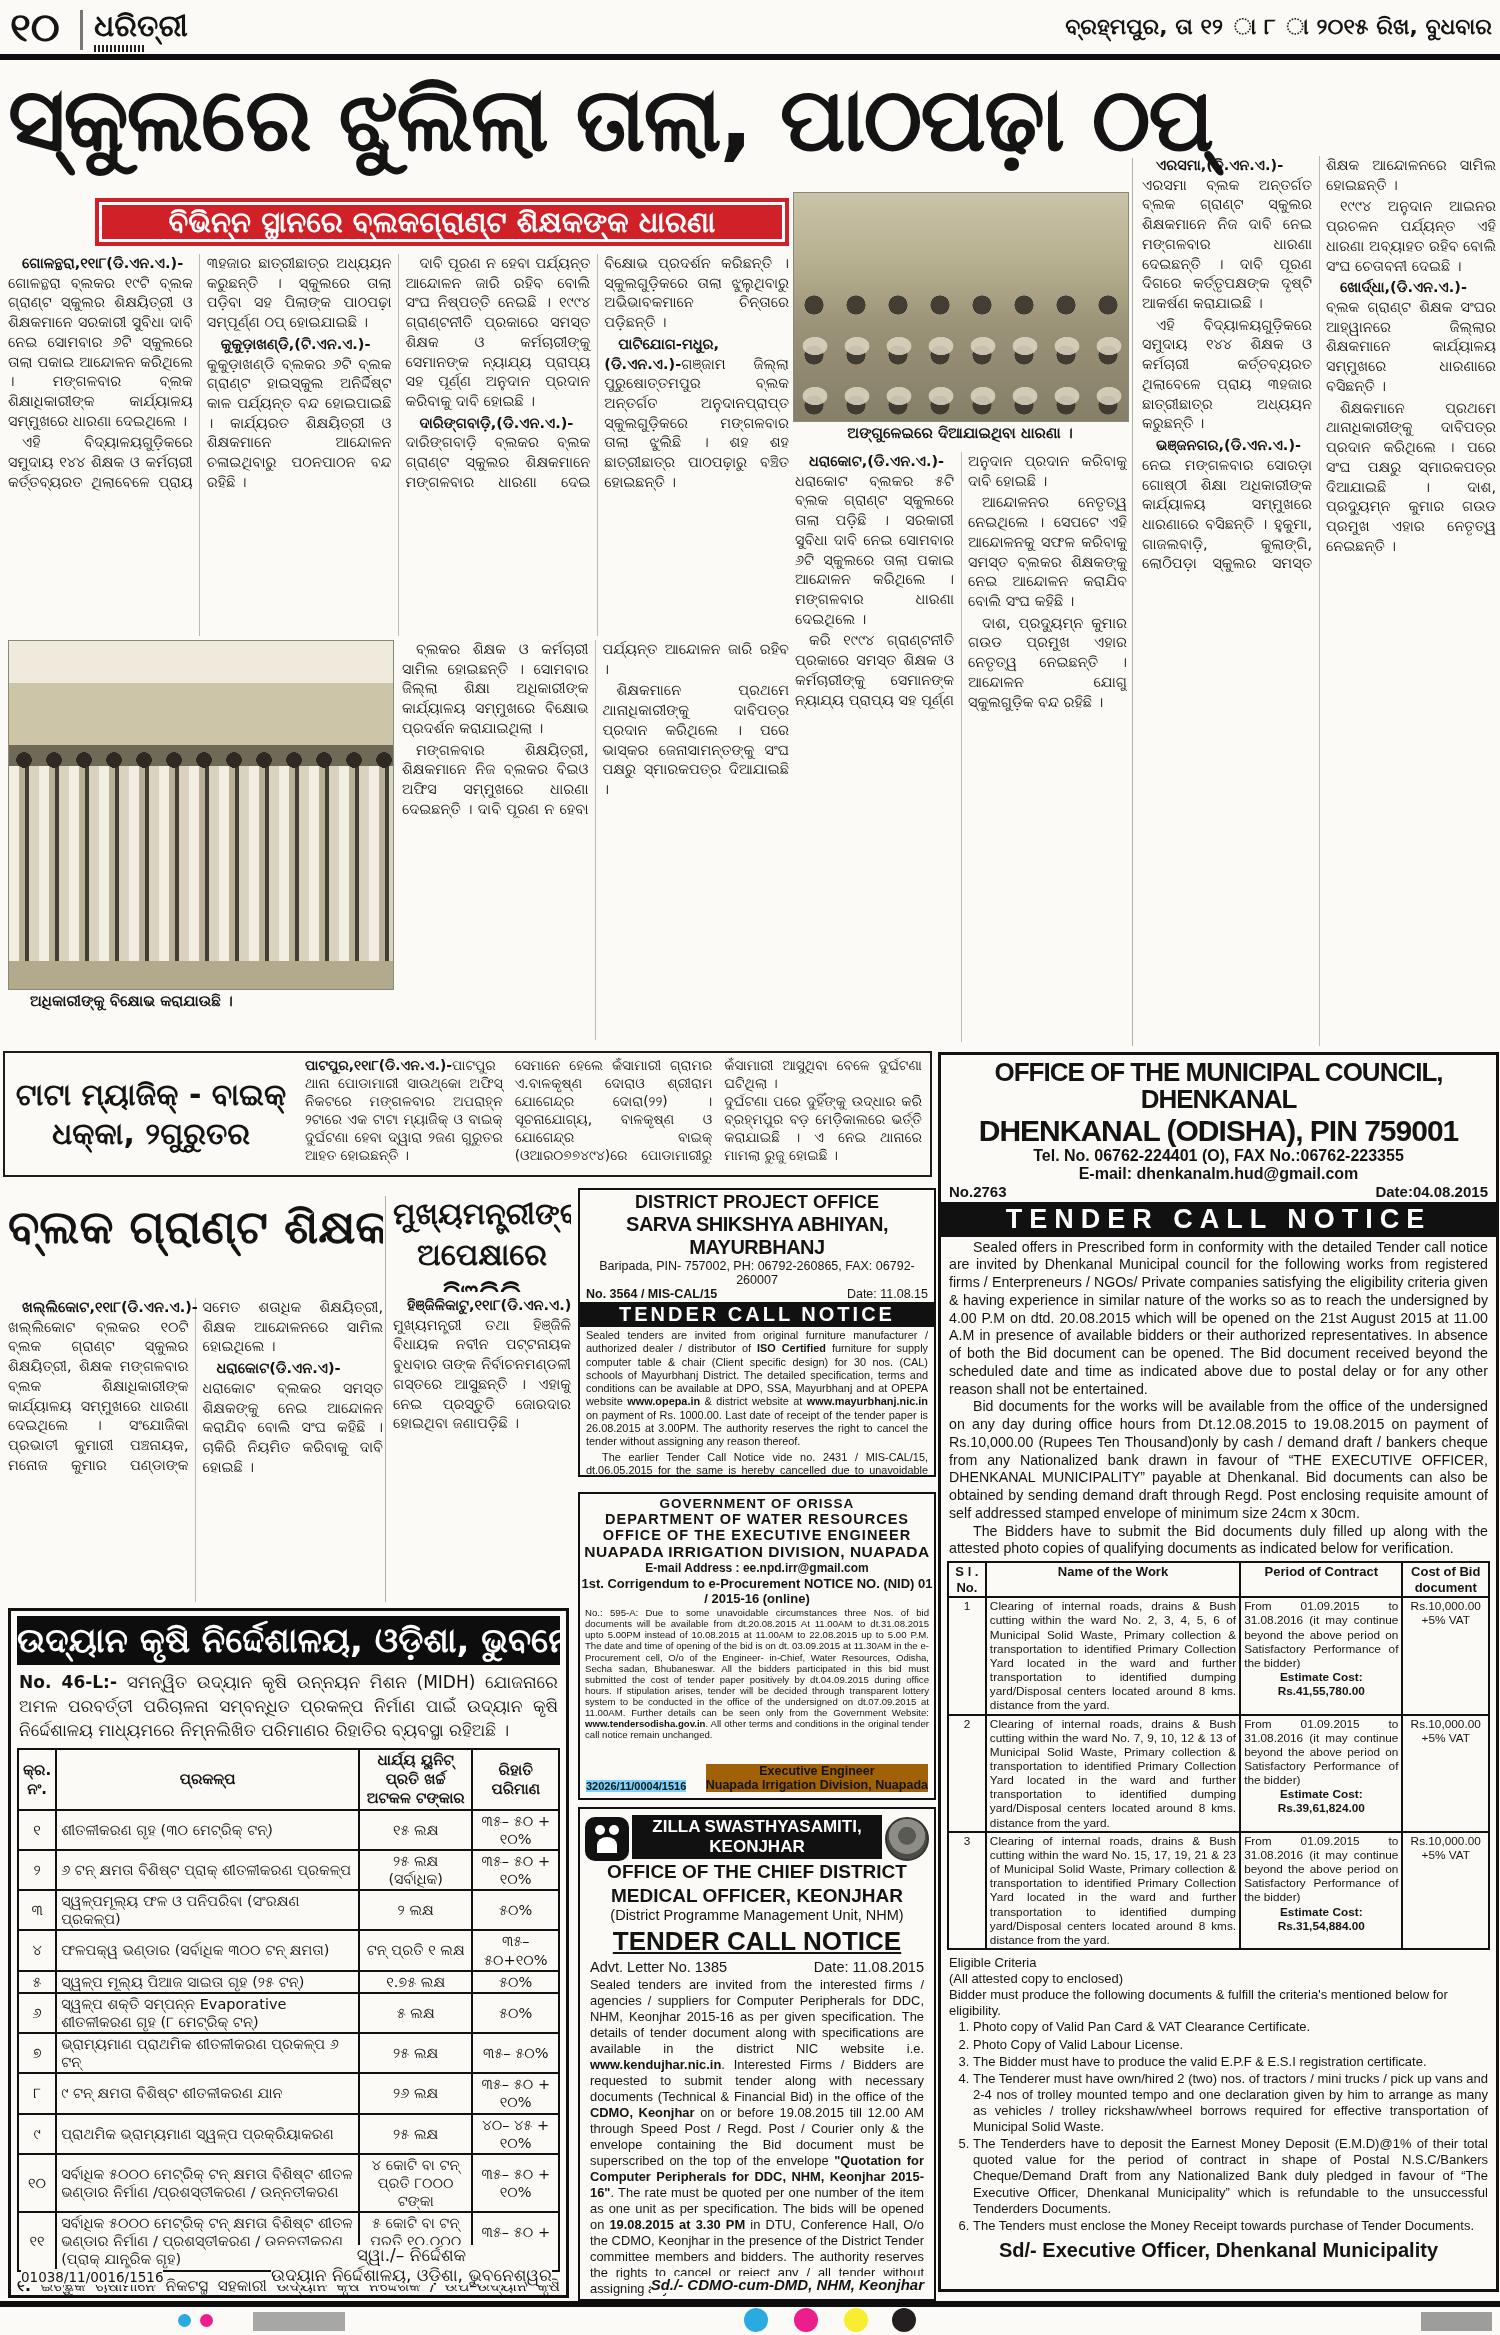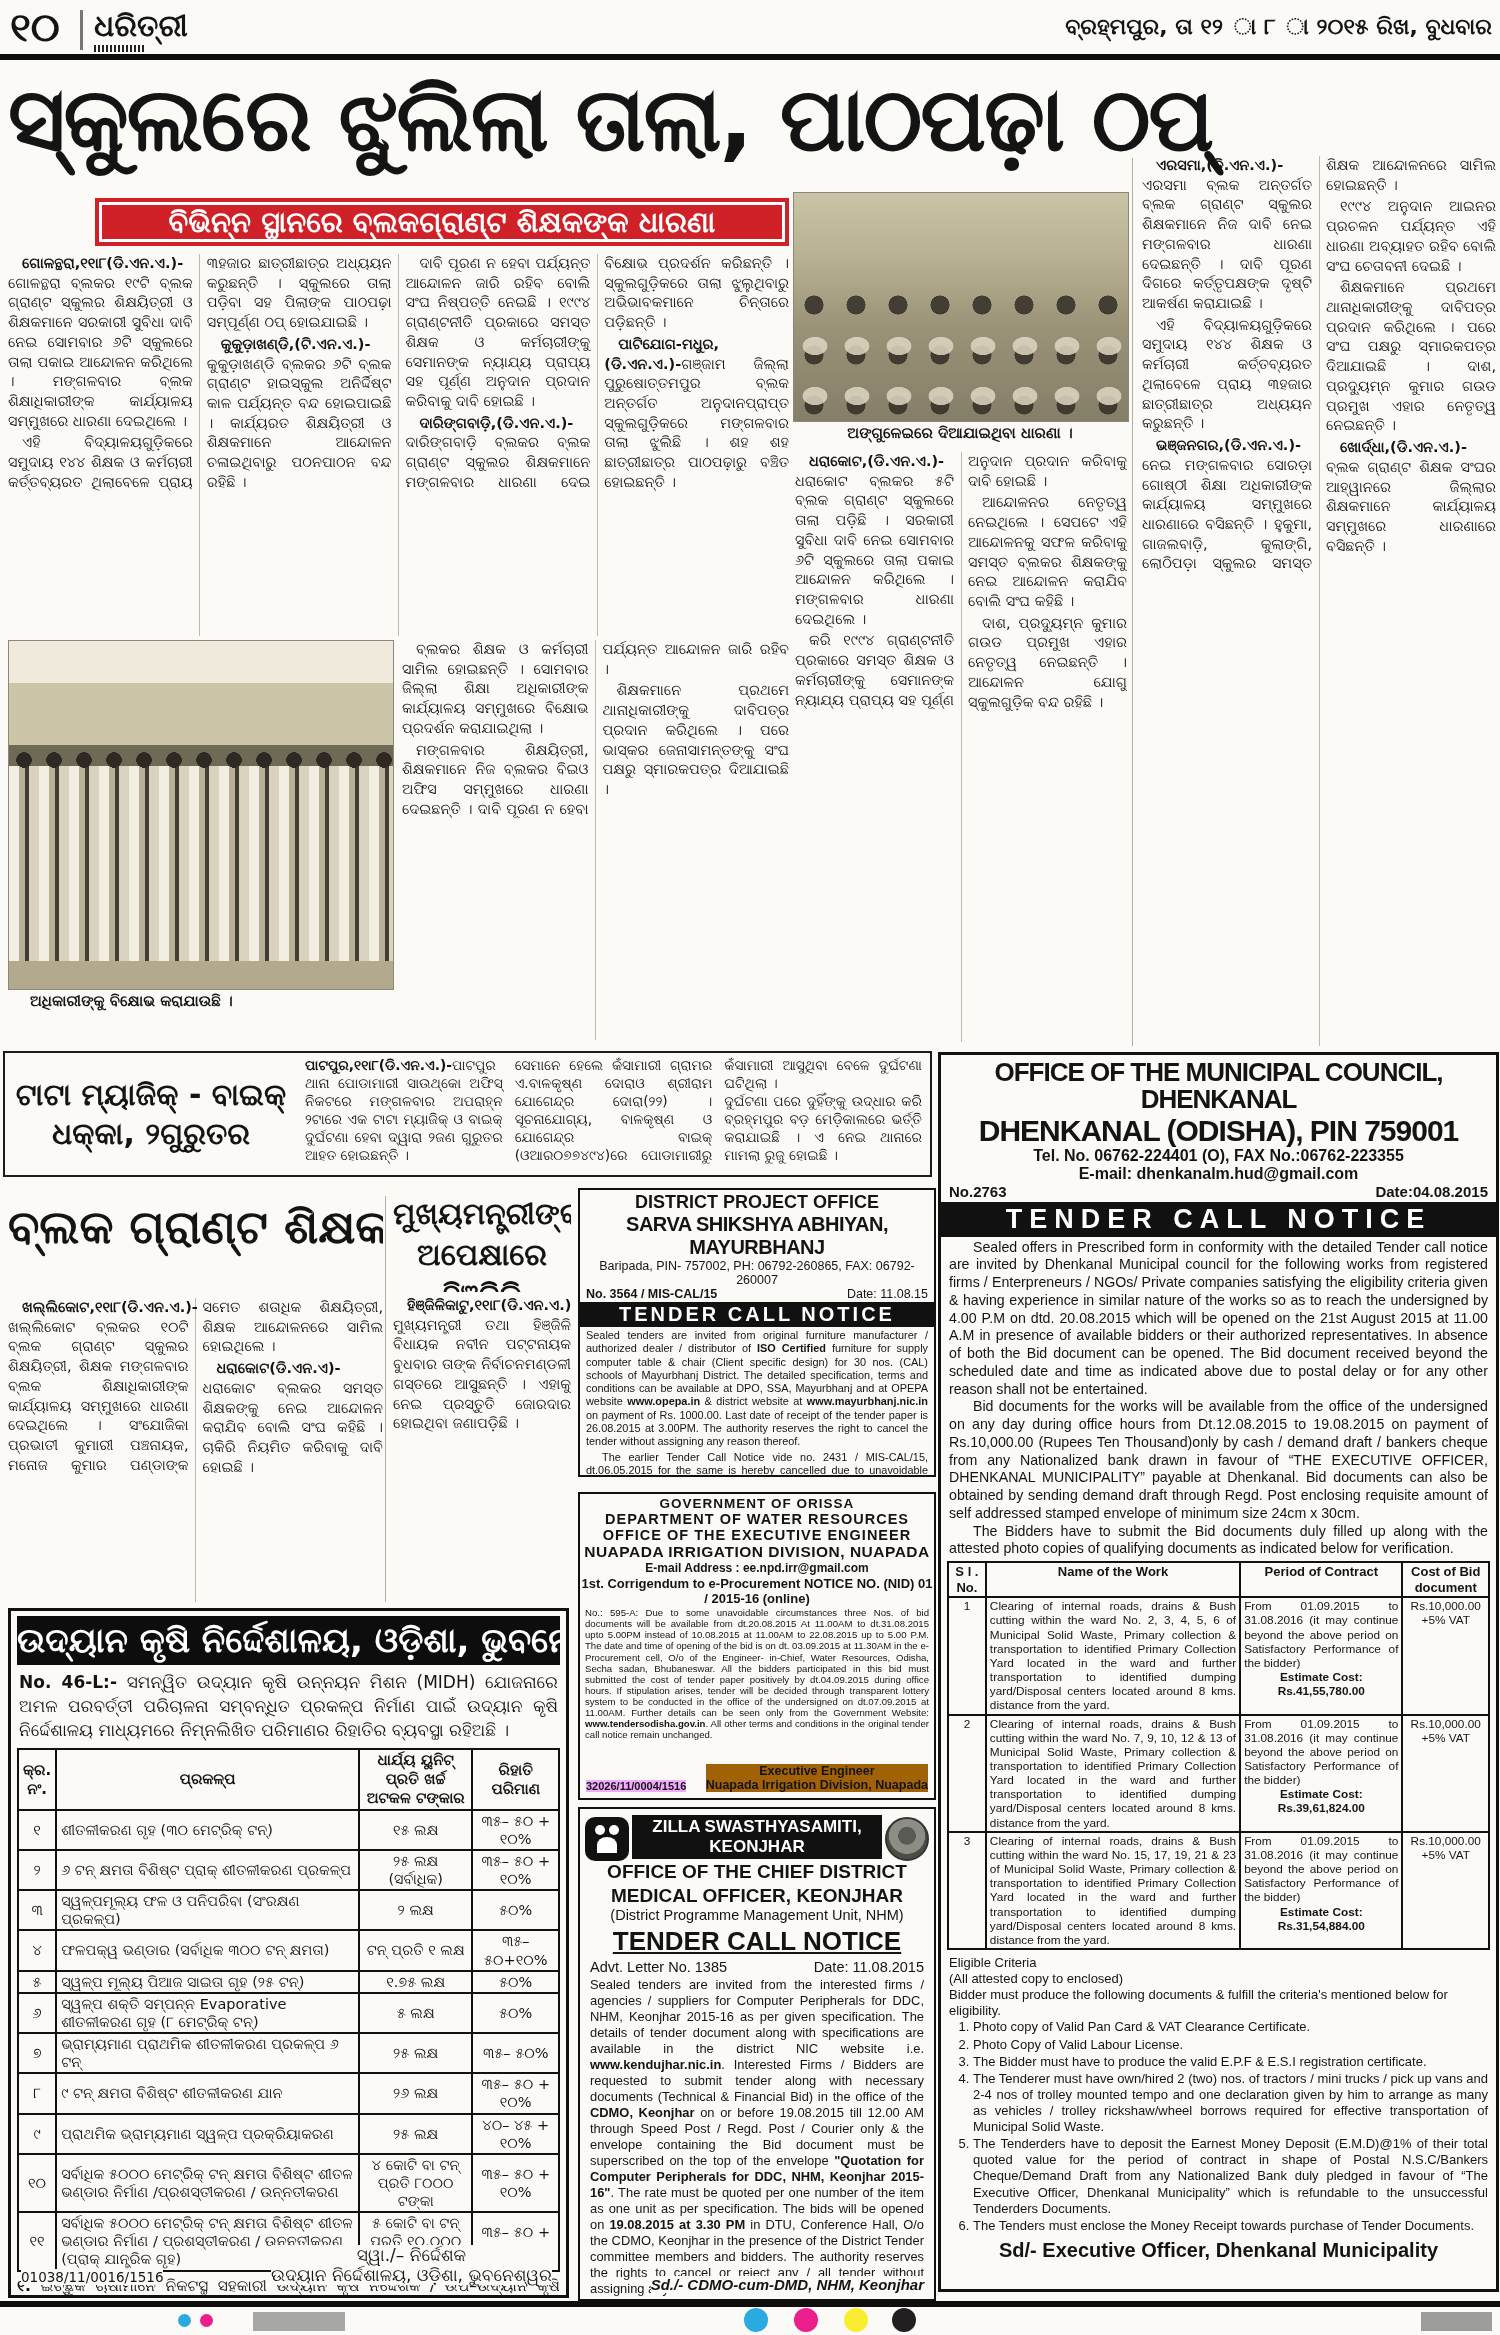--- a/index.html
+++ b/index.html
@@ -90,21 +90,21 @@
   .mbody{padding:1px 6px;font-size:10.9px;text-align:justify;line-height:1.22;margin:0;}
   .mbody2{text-indent:16px;}
   .nuap{left:578px;top:1492px;width:358px;height:308px;}
   .n1{font-size:13.5px;font-weight:bold;text-align:center;letter-spacing:1px;margin-top:2px;}
   .n2{font-size:14.5px;font-weight:bold;text-align:center;letter-spacing:1px;}
   .n4{font-size:15.5px;font-weight:bold;text-align:center;letter-spacing:0.5px;}
   .nem{font-size:12px;font-weight:bold;text-align:center;}
   .ncorr{font-size:13px;font-weight:bold;text-align:center;margin:1px 0;}
   .nbody{padding:0 5px;font-size:9.6px;text-align:justify;line-height:1.16;margin:0;}
   .nsig{position:absolute;right:6px;bottom:6px;text-align:center;font-size:12.5px;font-weight:bold;background:#a16207;}
-  .ncode{position:absolute;left:6px;bottom:6px;font-size:11px;font-weight:bold;background:#f0abfc;}
+  .ncode{position:absolute;left:6px;bottom:6px;font-size:11px;font-weight:bold;background:#7dd3fc;}
   .keon{left:578px;top:1807px;width:358px;height:494px;}
   .kban{background:#111;color:#fff;font-weight:bold;font-size:17px;text-align:center;margin:6px 52px 0 52px;padding:2px 0;}
   .klogo{position:absolute;top:8px;width:44px;height:44px;}
   .klogo-l{left:5px;background:#111;border-radius:10px;}
   .klogo-l::before{content:"";position:absolute;left:10px;top:8px;width:10px;height:10px;border-radius:50%;background:#fff;}
   .klogo-l::after{content:"";position:absolute;left:24px;top:8px;width:10px;height:10px;border-radius:50%;background:#fff;}
   .klogo-l .kbody2{position:absolute;left:12px;top:20px;width:20px;height:16px;border-radius:50% 50% 0 0;background:#fff;}
   .klogo-r{right:5px;border-radius:50%;border:2px solid #333;box-sizing:border-box;
      background:radial-gradient(circle at 50% 42%,#5a5a55 0 28%,#8d8d85 30% 58%,#4c4c46 60% 100%);}
   .k1{font-weight:bold;font-size:19px;text-align:center;margin-top:2px;}
@@ -182,22 +182,22 @@
       <p>କରି ୧୯୯୪ ଗ୍ରାଣ୍ଟନୀତି ପ୍ରକାରେ ସମସ୍ତ ଶିକ୍ଷକ ଓ କର୍ମଚାରୀଙ୍କୁ ସେମାନଙ୍କ ନ୍ୟାଯ୍ୟ ପ୍ରାପ୍ୟ ସହ ପୂର୍ଣ୍ଣ ଅନୁଦାନ ପ୍ରଦାନ କରିବାକୁ ଦାବି ହୋଇଛି ।</p>
       <p>ଆନ୍ଦୋଳନର ନେତୃତ୍ୱ ନେଇଥିଲେ । ସେପଟେ ଏହି ଆନ୍ଦୋଳନକୁ ସଫଳ କରିବାକୁ ସମସ୍ତ ବ୍ଲକର ଶିକ୍ଷକଙ୍କୁ ନେଇ ଆନ୍ଦୋଳନ କରାଯିବ ବୋଲି ସଂଘ କହିଛି ।</p>
       <p>ଦାଶ, ପ୍ରଦ୍ୟୁମ୍ନ କୁମାର ଗଉଡ ପ୍ରମୁଖ ଏହାର ନେତୃତ୍ୱ ନେଇଛନ୍ତି । ଆନ୍ଦୋଳନ ଯୋଗୁ ସ୍କୁଲଗୁଡ଼ିକ ବନ୍ଦ ରହିଛି ।</p>
     </div>
   <div class="vrule vr1"></div>
   <div class="newscols colsR">
       <p><b>ଏରସମା,(ଡି.ଏନ.ଏ.)-</b>ଏରସମା ବ୍ଲକ ଅନ୍ତର୍ଗତ ବ୍ଲକ ଗ୍ରାଣ୍ଟ ସ୍କୁଲର ଶିକ୍ଷକମାନେ ନିଜ ଦାବି ନେଇ ମଙ୍ଗଳବାର ଧାରଣା ଦେଇଛନ୍ତି । ଦାବି ପୂରଣ ଦିଗରେ କର୍ତ୍ତୃପକ୍ଷଙ୍କ ଦୃଷ୍ଟି ଆକର୍ଷଣ କରାଯାଇଛି ।</p>
       <p>ଏହି ବିଦ୍ୟାଳୟଗୁଡ଼ିକରେ ସମୁଦାୟ ୧୪୪ ଶିକ୍ଷକ ଓ କର୍ମଚାରୀ କର୍ତ୍ତବ୍ୟରତ ଥିଲାବେଳେ ପ୍ରାୟ ୩ହଜାର ଛାତ୍ରୀଛାତ୍ର ଅଧ୍ୟୟନ କରୁଛନ୍ତି ।</p>
       <p><b>ଭଞ୍ଜନଗର,(ଡି.ଏନ.ଏ.)-</b>ନେଇ ମଙ୍ଗଳବାର ସୋରଡ଼ା ଗୋଷ୍ଠୀ ଶିକ୍ଷା ଅଧିକାରୀଙ୍କ କାର୍ଯ୍ୟାଳୟ ସମ୍ମୁଖରେ ଧାରଣାରେ ବସିଛନ୍ତି । ହୁକୁମା, ଗାଜଲବାଡ଼ି, କୁଲାଙ୍ଗି, ଲୋଠିପଡ଼ା ସ୍କୁଲର ସମସ୍ତ ଶିକ୍ଷକ ଆନ୍ଦୋଳନରେ ସାମିଲ ହୋଇଛନ୍ତି ।</p>
       <p>୧୯୯୪ ଅନୁଦାନ ଆଇନର ପ୍ରଚଳନ ପର୍ଯ୍ୟନ୍ତ ଏହି ଧାରଣା ଅବ୍ୟାହତ ରହିବ ବୋଲି ସଂଘ ଚେତାବନୀ ଦେଇଛି ।</p>
+      <p><b>ଖୋର୍ଦ୍ଧା,(ଡି.ଏନ.ଏ.)-</b>ବ୍ଲକ ଗ୍ରାଣ୍ଟ ଶିକ୍ଷକ ସଂଘର ଆହ୍ୱାନରେ ଜିଲ୍ଲାର ଶିକ୍ଷକମାନେ କାର୍ଯ୍ୟାଳୟ ସମ୍ମୁଖରେ ଧାରଣାରେ ବସିଛନ୍ତି ।</p>
       <p>ଶିକ୍ଷକମାନେ ପ୍ରଥମେ ଥାନାଧିକାରୀଙ୍କୁ ଦାବିପତ୍ର ପ୍ରଦାନ କରିଥିଲେ । ପରେ ସଂଘ ପକ୍ଷରୁ ସ୍ମାରକପତ୍ର ଦିଆଯାଇଛି । ଦାଶ, ପ୍ରଦ୍ୟୁମ୍ନ କୁମାର ଗଉଡ ପ୍ରମୁଖ ଏହାର ନେତୃତ୍ୱ ନେଇଛନ୍ତି ।</p>
-      <p><b>ଖୋର୍ଦ୍ଧା,(ଡି.ଏନ.ଏ.)-</b>ବ୍ଲକ ଗ୍ରାଣ୍ଟ ଶିକ୍ଷକ ସଂଘର ଆହ୍ୱାନରେ ଜିଲ୍ଲାର ଶିକ୍ଷକମାନେ କାର୍ଯ୍ୟାଳୟ ସମ୍ମୁଖରେ ଧାରଣାରେ ବସିଛନ୍ତି ।</p>
     </div>
 
   <div class="accbox">
     <div class="acc-head">ଟାଟା ମ୍ୟାଜିକ୍ - ବାଇକ୍ ଧକ୍କା, ୨ଗୁରୁତର</div>
     <div class="acc-cols">
         <p><b>ପାଟପୁର,୧୧ା୮(ଡି.ଏନ.ଏ.)-</b>ପାଟପୁର ଥାନା ପୋଡାମାରୀ ସାଉଥ୍‌କୋ ଅଫିସ୍ ନିକଟରେ ମଙ୍ଗଳବାର ଅପରାହ୍ନ ୨ଟାରେ ଏକ ଟାଟା ମ୍ୟାଜିକ୍ ଓ ବାଇକ୍ ଦୁର୍ଘଟଣା ହେବା ଦ୍ୱାରା ୨ଜଣ ଗୁରୁତର ଆହତ ହୋଇଛନ୍ତି ।</p>
         <p>ସେମାନେ ହେଲେ କଁସାମାରୀ ଗ୍ରାମର ଏ.ବାଳକୃଷ୍ଣ ଦୋରାଓ ଶ୍ରୀରାମ ଯୋଗେନ୍ଦ୍ର ଦୋରା(୨୨) । ସୂଚନାଯୋଗ୍ୟ, ବାଳକୃଷ୍ଣ ଓ ଯୋଗେନ୍ଦ୍ର ବାଇକ୍ (ଓଆର୦୭୭୪୯୪)ରେ ପୋଡାମାରୀରୁ କଁସାମାରୀ ଆସୁଥିବା ବେଳେ ଦୁର୍ଘଟଣା ଘଟିଥିଲା ।</p>
         <p>ଦୁର୍ଘଟଣା ପରେ ଦୁହିଁଙ୍କୁ ଉଦ୍ଧାର କରି ବ୍ରହ୍ମପୁର ବଡ଼ ମେଡ଼ିକାଲରେ ଭର୍ତ୍ତି କରାଯାଇଛି । ଏ ନେଇ ଥାନାରେ ମାମଲା ରୁଜୁ ହୋଇଛି ।</p>
       </div>
   </div>

